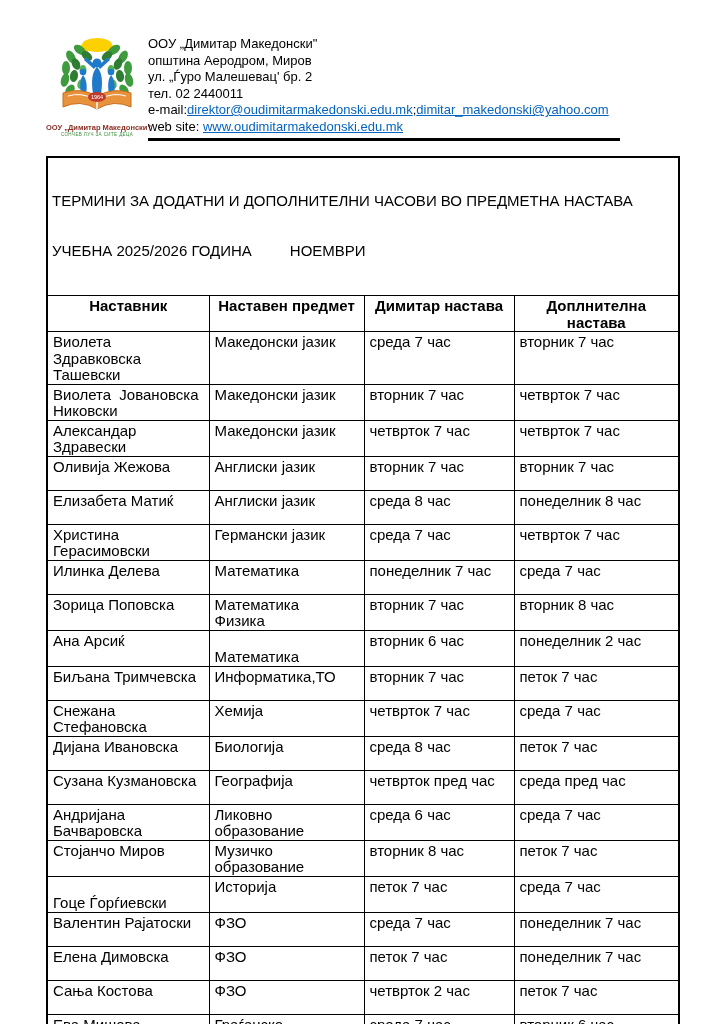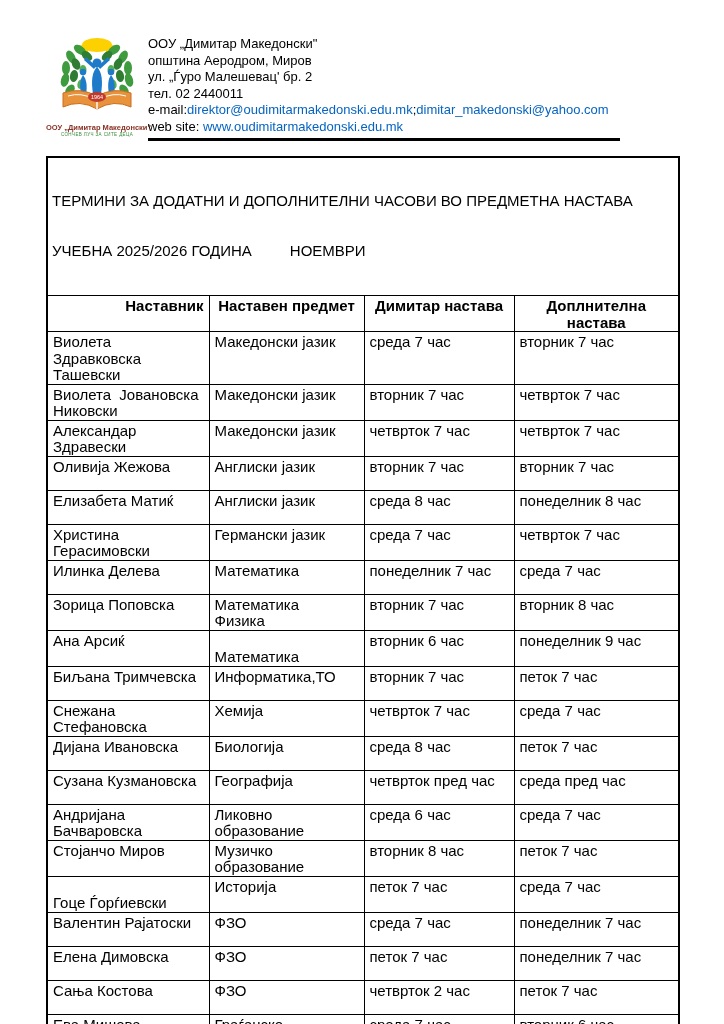--- a/index.html
+++ b/index.html
@@ -11,34 +11,34 @@
   }
   
   .letterhead { display:flex; align-items:flex-start; }
   .logo-block { width:102px; flex:0 0 102px; text-align:center; }
   .logo-caption { font-size:7.5px; font-weight:bold; color:#8b3226; margin-top:1px; white-space:nowrap; }
   .logo-tagline { font-size:4.5px; color:#3a8a3a; letter-spacing:.4px; white-space:nowrap; }
   .info-block {
     margin-left:0px; width:472px; font-size:13px; line-height:16.5px;
     border-bottom:3px solid #000; padding-bottom:3px;
   }
-  .info-block a { color:#0563c1; cursor:pointer; }
+  .info-block a { color:#0563c1; text-decoration:underline; cursor:pointer; }
   
   table.schedule {
     margin-top:15px; border-collapse:collapse; width:632px;
     border:2px solid #000; table-layout:fixed;
   }
   table.schedule td, table.schedule th {
     border:1px solid #000; vertical-align:top; white-space:pre-wrap;
     font-size:15px; line-height:16.5px; padding:2px 5px 0 5px;
   }
   .title-cell { font-size:15.5px; line-height:19px; padding:2px 4px 3px 4px !important; }
   .title-month { font-weight:normal; margin-left:38px; }
   tr.head-row th { font-weight:bold; height:31px; text-align:center; }
-  tr.head-row th:first-child { text-align:right; }
+  tr.head-row th:first-child { text-align:center; }
   tbody tr { height:34px; }
 </style>
 </head>
 <body>
 
 <div class="page">
 
   <div class="letterhead">
     <div class="logo-block">
       <svg width="94" height="82" viewBox="0 0 94 82">
@@ -179,21 +179,21 @@
           <td>Математика
 Физика</td>
           <td>вторник 7 час</td>
           <td>вторник 8 час</td>
         </tr>
         <tr>
           <td>Ана Арсиќ</td>
           <td>
 Математика</td>
           <td>вторник 6 час</td>
-          <td>понеделник 9 час</td>
+          <td>понеделник 2 час</td>
         </tr>
         <tr>
           <td>Биљана Тримчевска</td>
           <td>Информатика,ТО</td>
           <td>вторник 7 час</td>
           <td>петок 7 час</td>
         </tr>
         <tr>
           <td>Снежана
 Стефановска</td>

